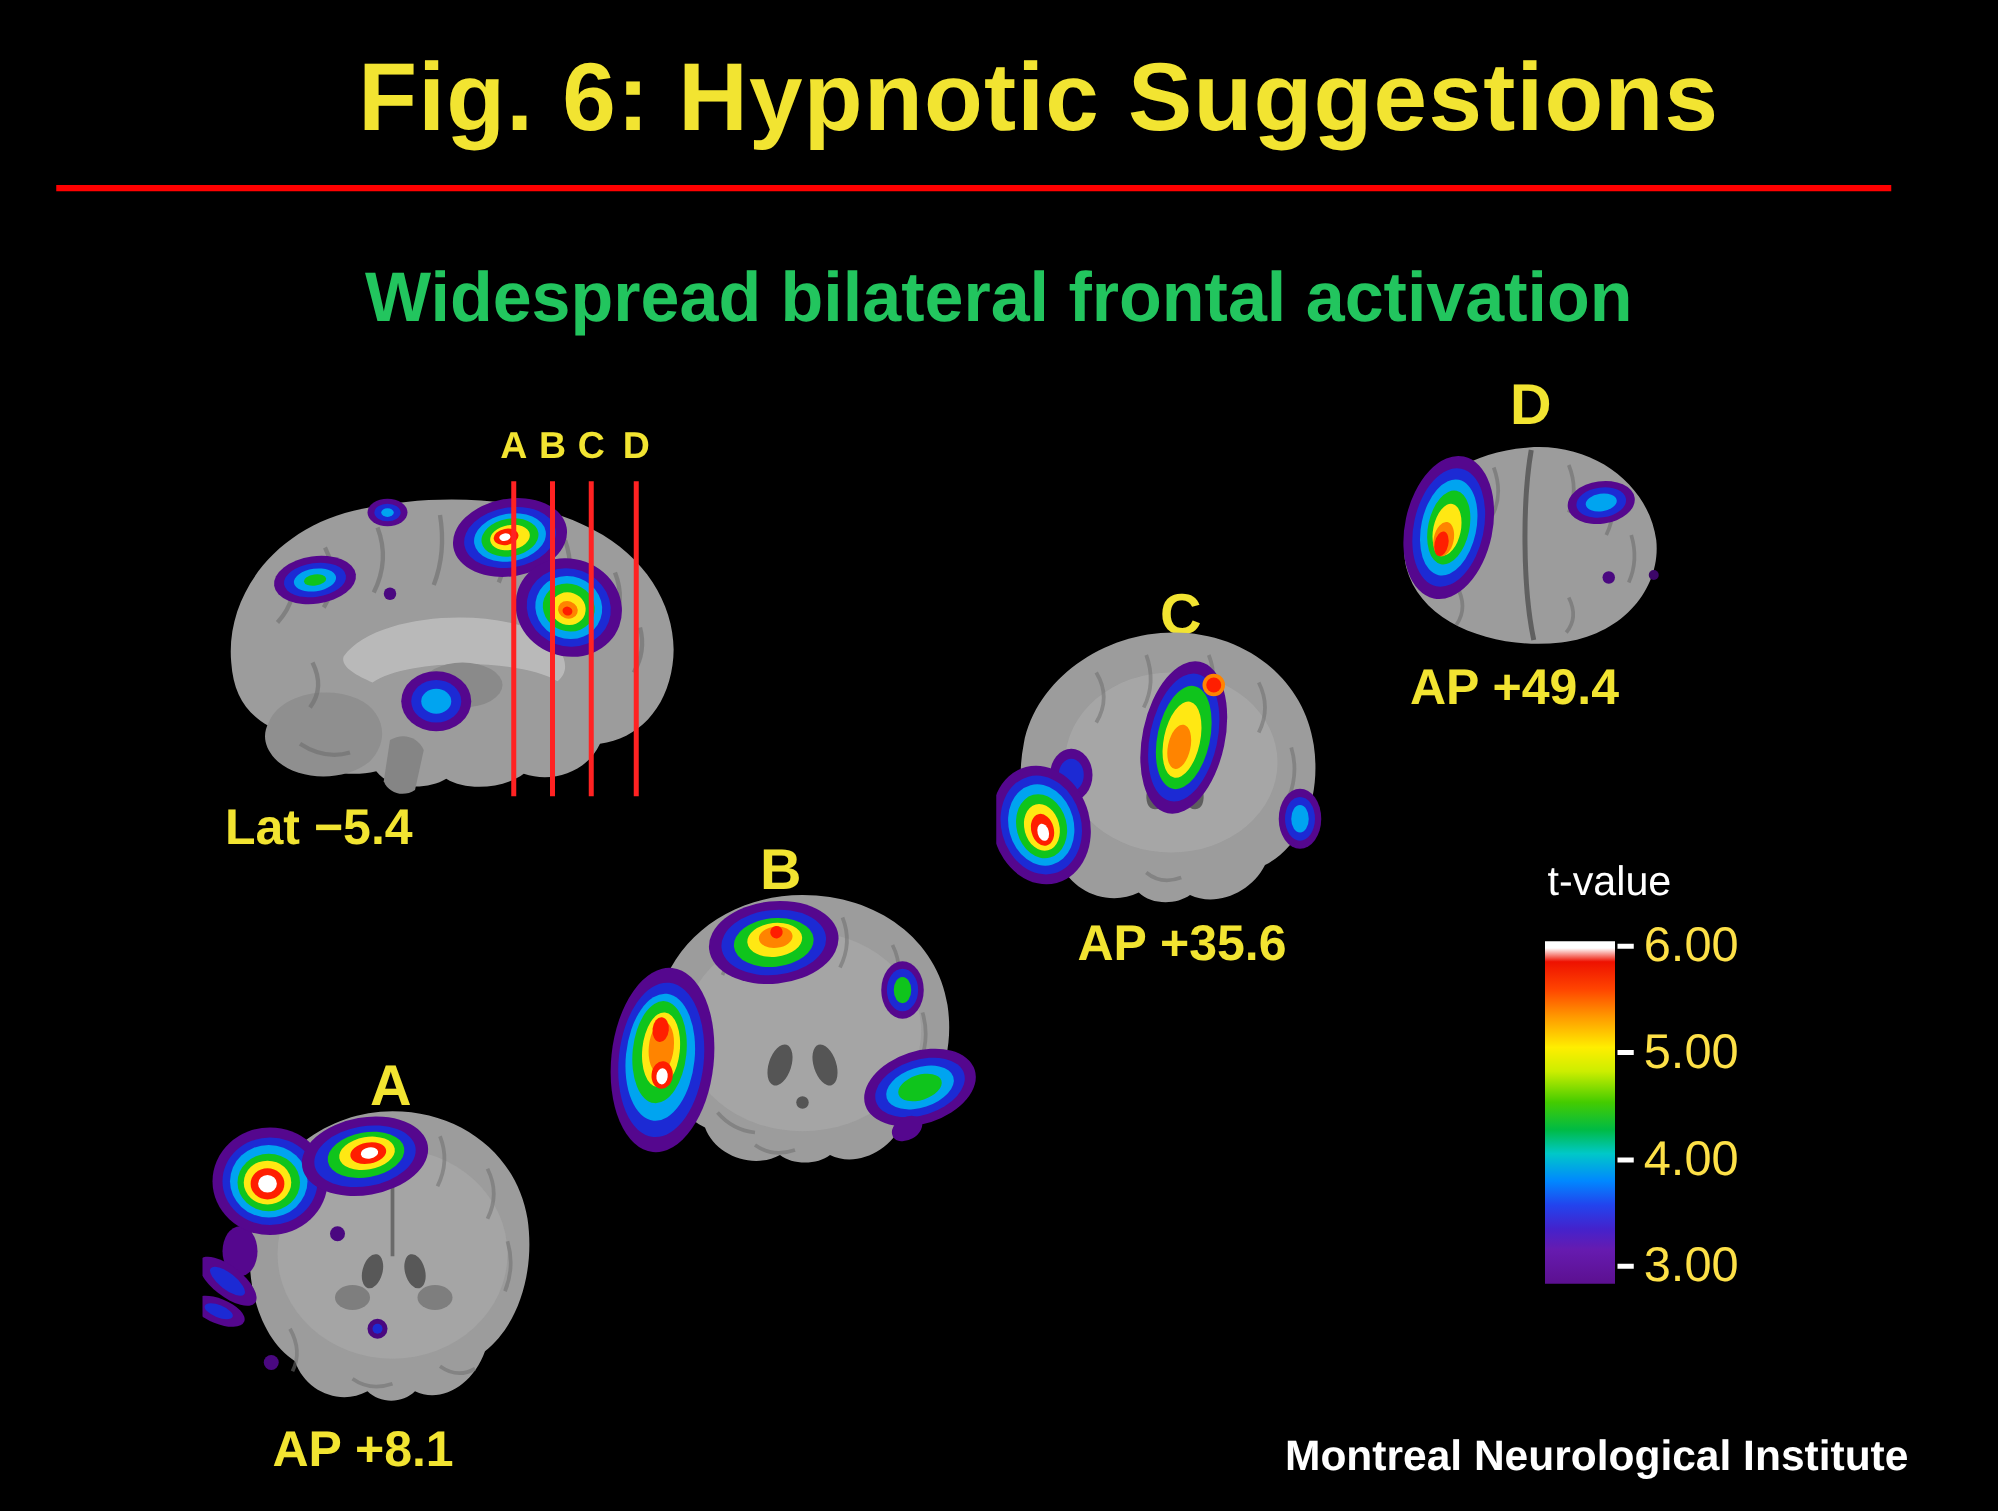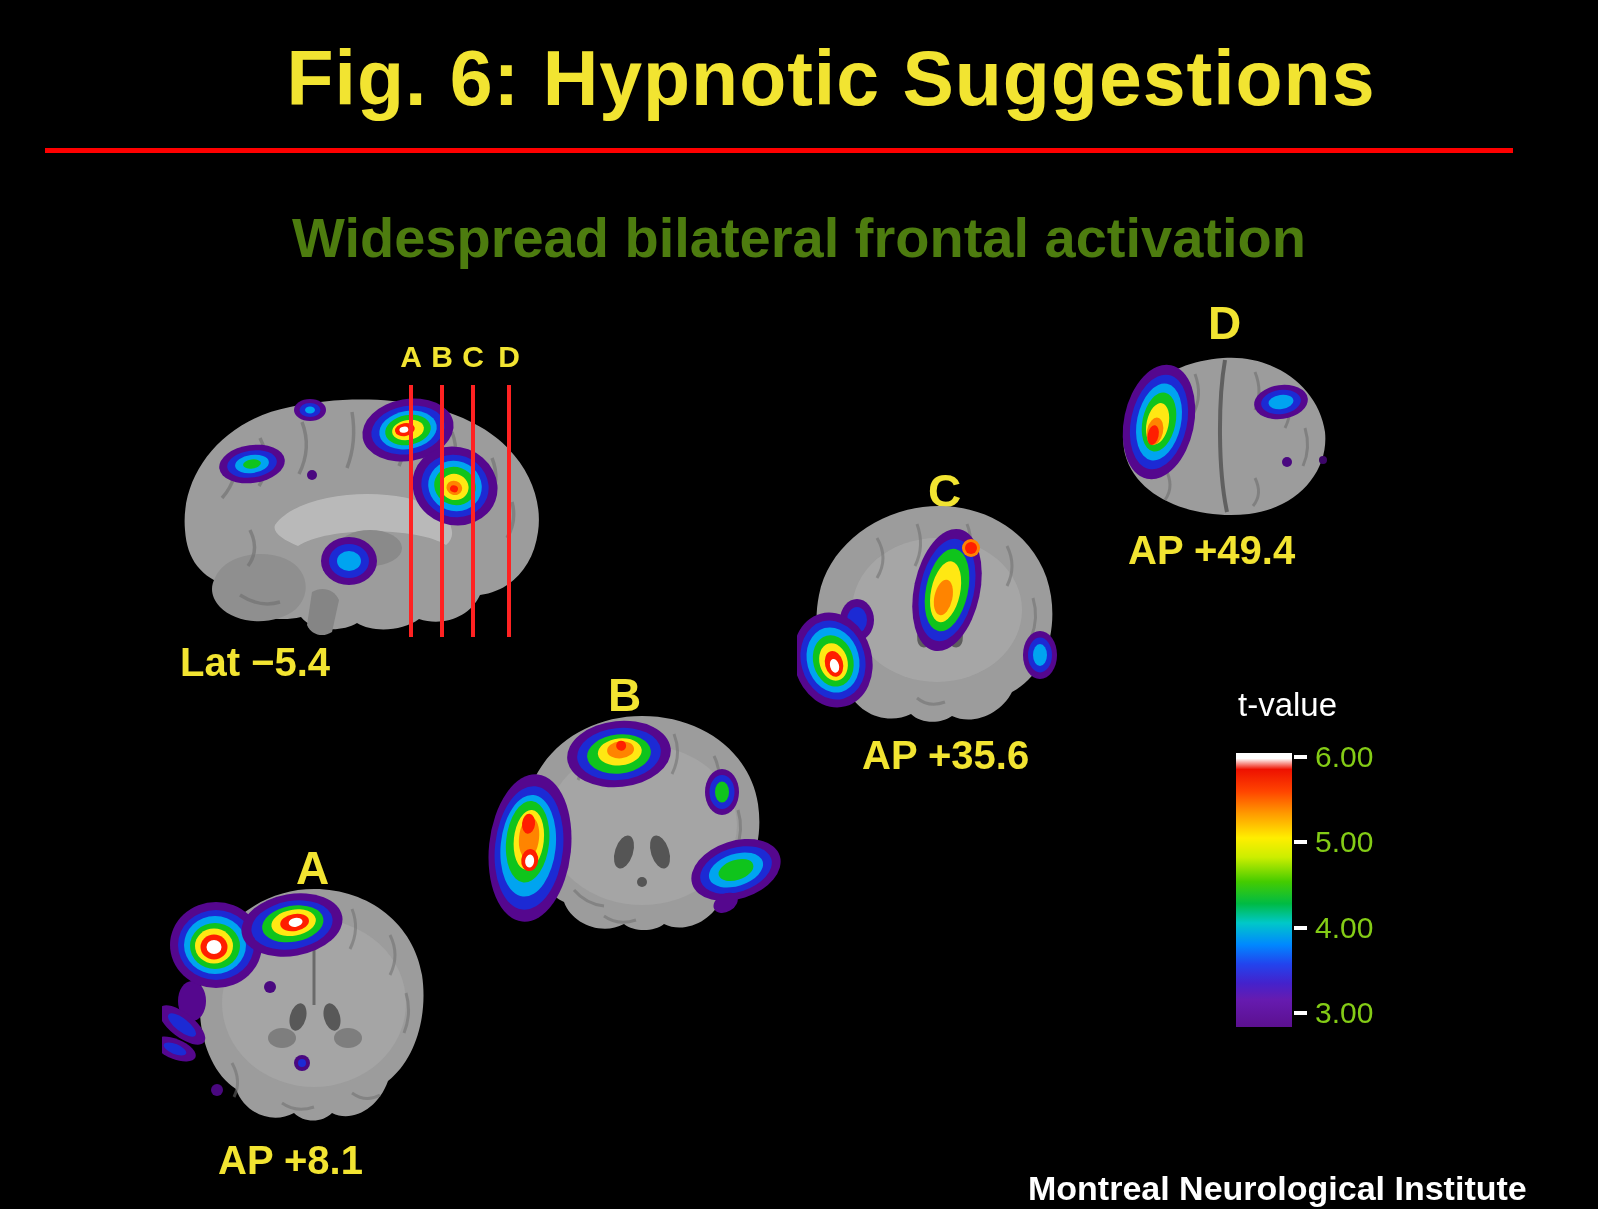--- a/index.html
+++ b/index.html
@@ -27,21 +27,21 @@
     top: 148px; left: 45px;
     width: 1468px; height: 5px;
     background: #ff0000;
   }
   .subtitle {
     position: absolute;
     top: 205px; left: 0; width: 100%;
     text-align: center;
     font-size: 56px;
     font-weight: bold;
-    color: #4d7c0f;
+    color: #22c55e;
   }
   .slice { position: absolute; }
   .slice-letter {
     position: absolute;
     font-size: 46px;
     font-weight: bold;
     color: #f2e431;
   }
   .coord-label {
     position: absolute;
@@ -84,36 +84,35 @@
       #661bb0 90%,
       #5c1090 100%);
   }
   .cbar-tick {
     position: absolute;
     left: 1294px;
     height: 38px;
     display: flex;
     align-items: center;
     gap: 8px;
-    color: #84cc16;
-    font-size: 30px;
+    color: #fde047;
+    font-size: 39px;
   }
   .cbar-tick .dash {
     display: inline-block;
     width: 13px; height: 4px;
     background: #fff;
   }
   .credit {
     position: absolute;
     left: 1028px; top: 1146px;
     color: #fff;
     font-size: 34px;
     font-weight: bold;
     white-space: nowrap;
-    margin-top: 23px;
   }
 </style>
 </head>
 <body>
 
 <div class="stage">
 
   <div class="title">Fig. 6: Hypnotic Suggestions</div>
   <div class="title-rule"></div>
   <div class="subtitle">Widespread bilateral frontal activation</div>

